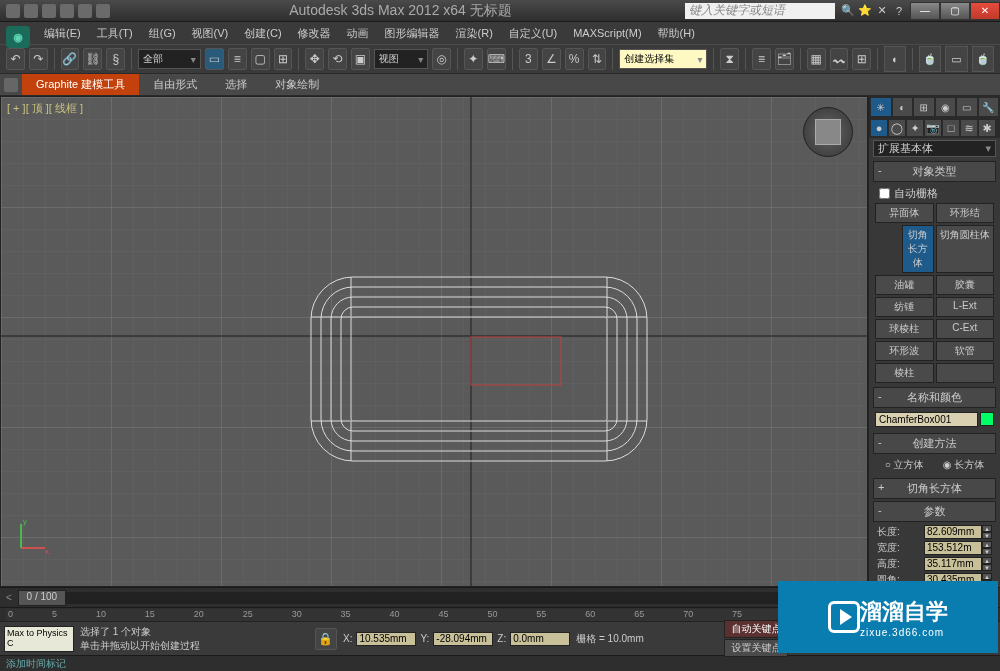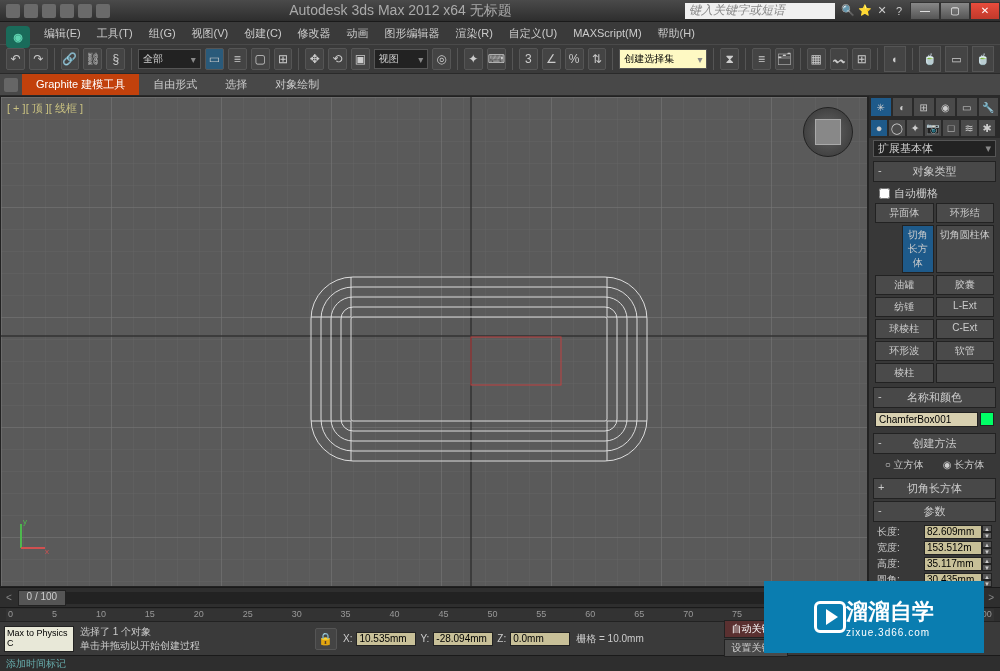--- a/index.html
+++ b/index.html
@@ -84,21 +84,21 @@
 .time-track { flex:1; height: 12px; background: #222; position: relative; }
 .time-ticks { display:flex; justify-content:space-between; position:absolute; inset:0; padding:0 2px; }
 .time-ticks span { font-size:9px; color:#999; }
 .time-slider-handle { position:absolute; left:0; top:-2px; width:48px; height:16px; background:#555; border:1px solid #222; font-size:10px; text-align:center; color:#ccc; }
 .status { height: 34px; background: #3a3a3a; border-top: 1px solid #222; display: flex; align-items: center; padding: 0 4px; gap: 6px; font-size: 10px; position:relative; }
 .maxscript-box { width: 70px; height: 26px; background: #e8e8d8; color: #000; border: 1px solid #222; font-size: 9px; padding: 1px 2px; overflow:hidden; }
 .status-text { display:flex; flex-direction:column; font-size:10px; color:#ccc; }
 .coord-box { display:flex; gap:4px; align-items:center; }
 .coord-input { width: 60px; height: 14px; background: #c8c098; color:#000; border:1px solid #222; font-size:10px; padding:0 2px; }
 .autokey { background:#5a3030; border:1px solid #222; padding:1px 6px; color:#fff; }
-.logo-overlay { position: absolute; right: 16px; bottom: 18px; width: 220px; height: 72px; background: #0a7db0; display: flex; align-items: center; justify-content: center; gap: 0; color: #fff; }
+.logo-overlay { position: absolute; right: 2px; bottom: 18px; width: 220px; height: 72px; background: #0a7db0; display: flex; align-items: center; justify-content: center; gap: 0; color: #fff; }
 .logo-overlay .play { width:32px; height:32px; border:3px solid #fff; border-radius:6px; display:flex;align-items:center;justify-content:center; }
 .logo-overlay .play::before { content:""; border-left:12px solid #fff; border-top:8px solid transparent; border-bottom:8px solid transparent; margin-left:3px; }
 .logo-text { display:flex; flex-direction:column; }
 .logo-text .main-t { font-size: 22px; font-weight: bold; }
 .logo-text .sub-t { font-size: 10px; letter-spacing: 1px; }
 </style>
 </head>
 <body>
 
 <div class="window-frame">

